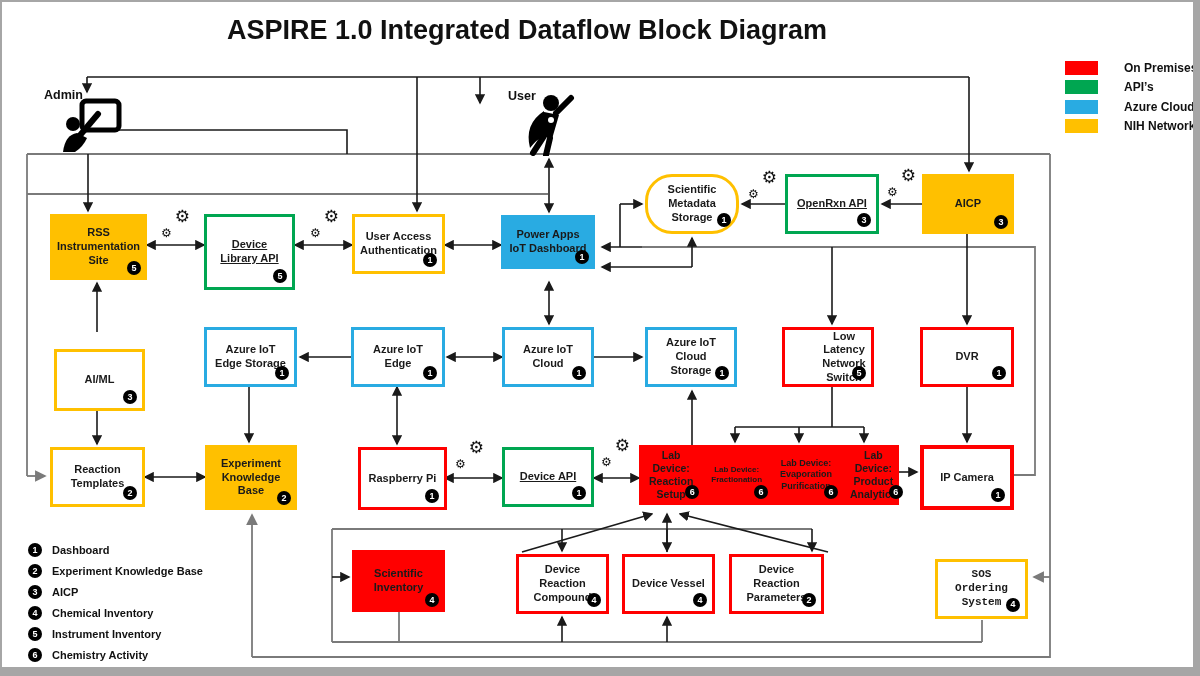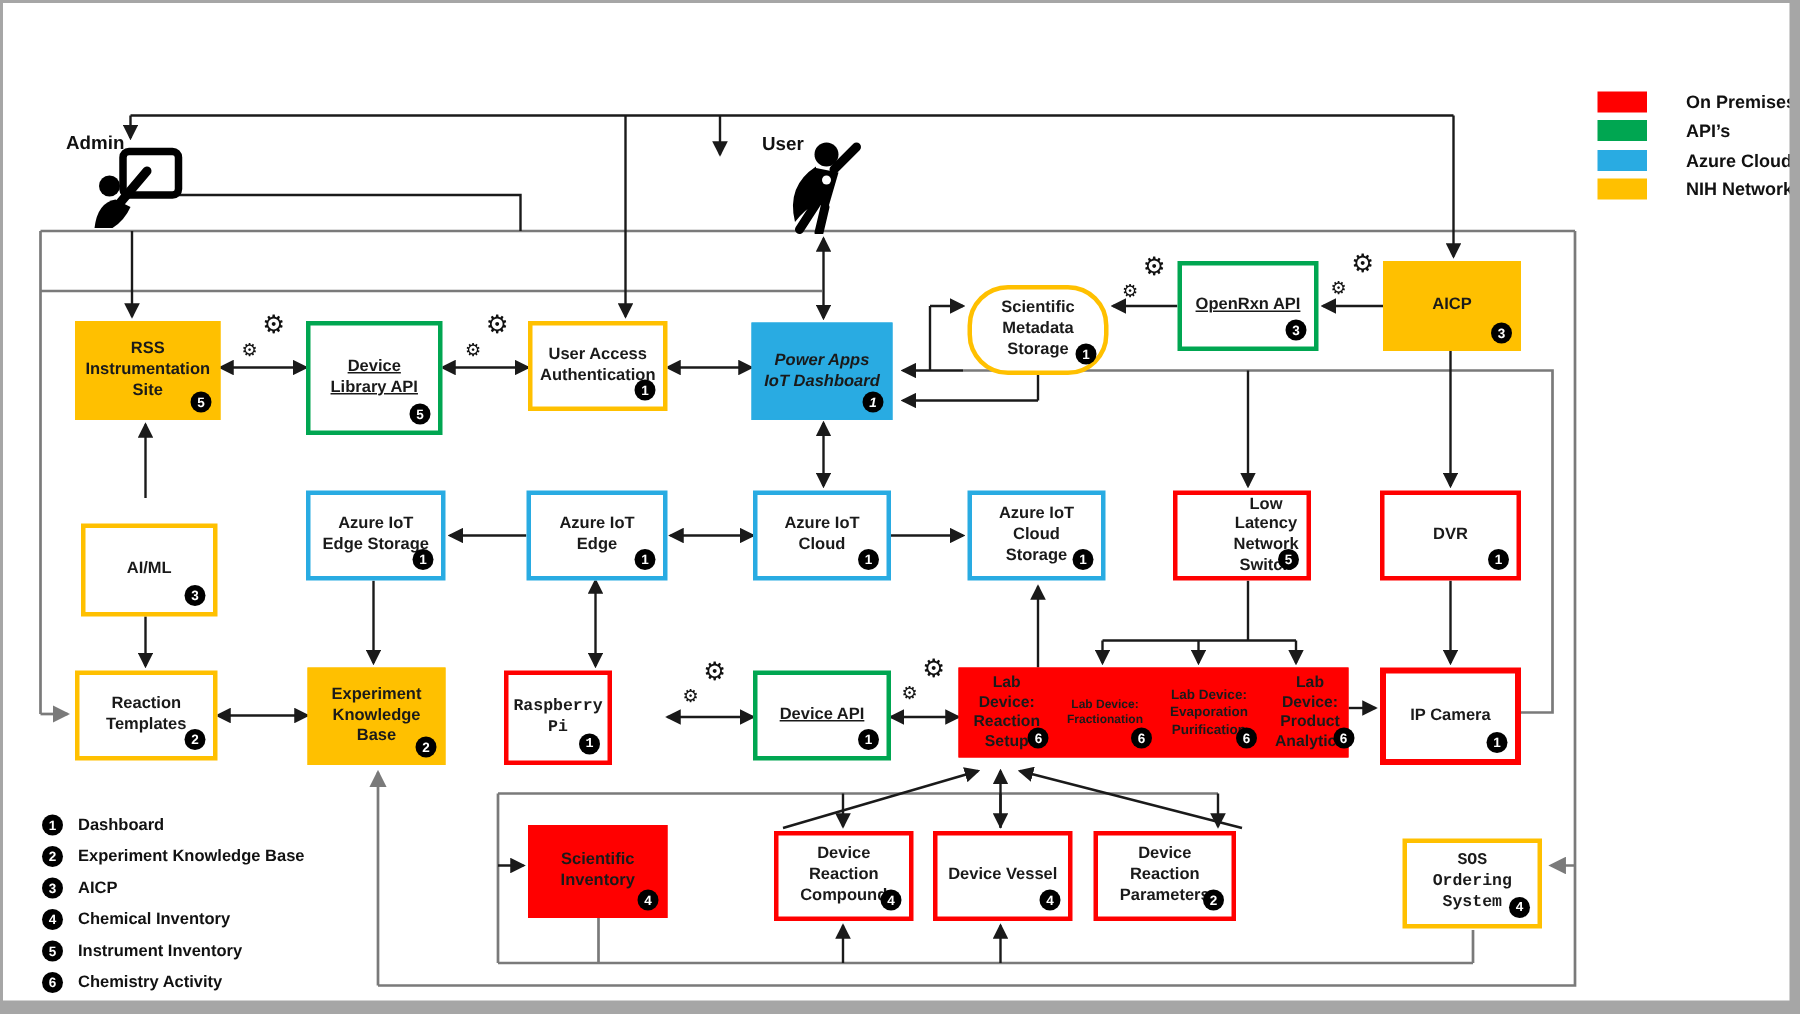--- a/index.html
+++ b/index.html
@@ -44,20 +44,21 @@
   .gears{position:absolute;width:30px;height:32px;z-index:4;color:#111;}
   .gears .g-big{position:absolute;right:0;top:-2px;font-size:17px;}
   .gears .g-small{position:absolute;left:1px;bottom:0;font-size:12px;}
   .icon-abs{position:absolute;z-index:4;}
 </style>
 </head>
 <body>
 
 <div id="stage">
 
+  <div class="title">ASPIRE 1.0 Integrated Dataflow Block Diagram</div>
 
   <svg class="wires" viewBox="0 0 1200 676">
     <defs>
       <marker id="arB" viewBox="0 0 10 10" refX="8.5" refY="5" markerWidth="6.5" markerHeight="6.5" orient="auto-start-reverse">
         <path d="M0,0 L10,5 L0,10 z" fill="#1a1a1a"></path>
       </marker>
       <marker id="arG" viewBox="0 0 10 10" refX="8.5" refY="5" markerWidth="6.5" markerHeight="6.5" orient="auto-start-reverse">
         <path d="M0,0 L10,5 L0,10 z" fill="#7a7a7a"></path>
       </marker>
     </defs>
@@ -199,25 +200,25 @@
         <span class="badge">5</span>
       </div>
       <div class="node border-green" style="left: 202px; top: 212px; width: 91px; height: 76px;">
         <span class="lbl">Device Library API</span>
         <span class="badge">5</span>
       </div>
       <div class="node border-yellow" style="left: 350px; top: 212px; width: 93px; height: 60px;">
         <span class="lbl">User Access Authentication</span>
         <span class="badge">1</span>
       </div>
-      <div class="node fill-blue" style="left: 499px; top: 213px; width: 94px; height: 65px; font-style: italic;">
+      <div class="node fill-blue" style="left: 499px; top: 213px; width: 94px; height: 54px;">
         <span class="lbl">Power Apps IoT Dashboard</span>
         <span class="badge">1</span>
       </div>
-      <div class="node border-yellow" style="left: 643px; top: 188px; width: 94px; height: 60px; border-radius: 27px;">
+      <div class="node border-yellow" style="left: 643px; top: 172px; width: 94px; height: 60px; border-radius: 27px;">
         <span class="lbl">Scientific Metadata Storage</span>
         <span class="badge">1</span>
       </div>
       <div class="node border-green" style="left: 783px; top: 172px; width: 94px; height: 60px;">
         <span class="lbl">OpenRxn API</span>
         <span class="badge">3</span>
       </div>
       <div class="node fill-yellow" style="left: 920px; top: 172px; width: 92px; height: 60px;">
         <span class="lbl">AICP</span>
         <span class="badge">3</span>
@@ -251,21 +252,21 @@
         <span class="badge">1</span>
       </div>
       <div class="node border-yellow" style="left: 48px; top: 445px; width: 95px; height: 60px;">
         <span class="lbl">Reaction Templates</span>
         <span class="badge">2</span>
       </div>
       <div class="node fill-yellow" style="left: 203px; top: 443px; width: 92px; height: 65px;">
         <span class="lbl">Experiment Knowledge Base</span>
         <span class="badge">2</span>
       </div>
-      <div class="node border-red" style="left: 334px; top: 445px; width: 72px; height: 63px; font-family: Liberation Mono, monospace;">
+      <div class="node border-red" style="left: 356px; top: 445px; width: 89px; height: 63px;">
         <span class="lbl">Raspberry Pi</span>
         <span class="badge">1</span>
       </div>
       <div class="node border-green" style="left: 500px; top: 445px; width: 92px; height: 60px;">
         <span class="lbl">Device API</span>
         <span class="badge">1</span>
       </div>
       <div class="node fill-red" style="left: 637px; top: 443px; width: 260px; height: 60px;">
         <div class="labwrap">
           <div class="labcell">

